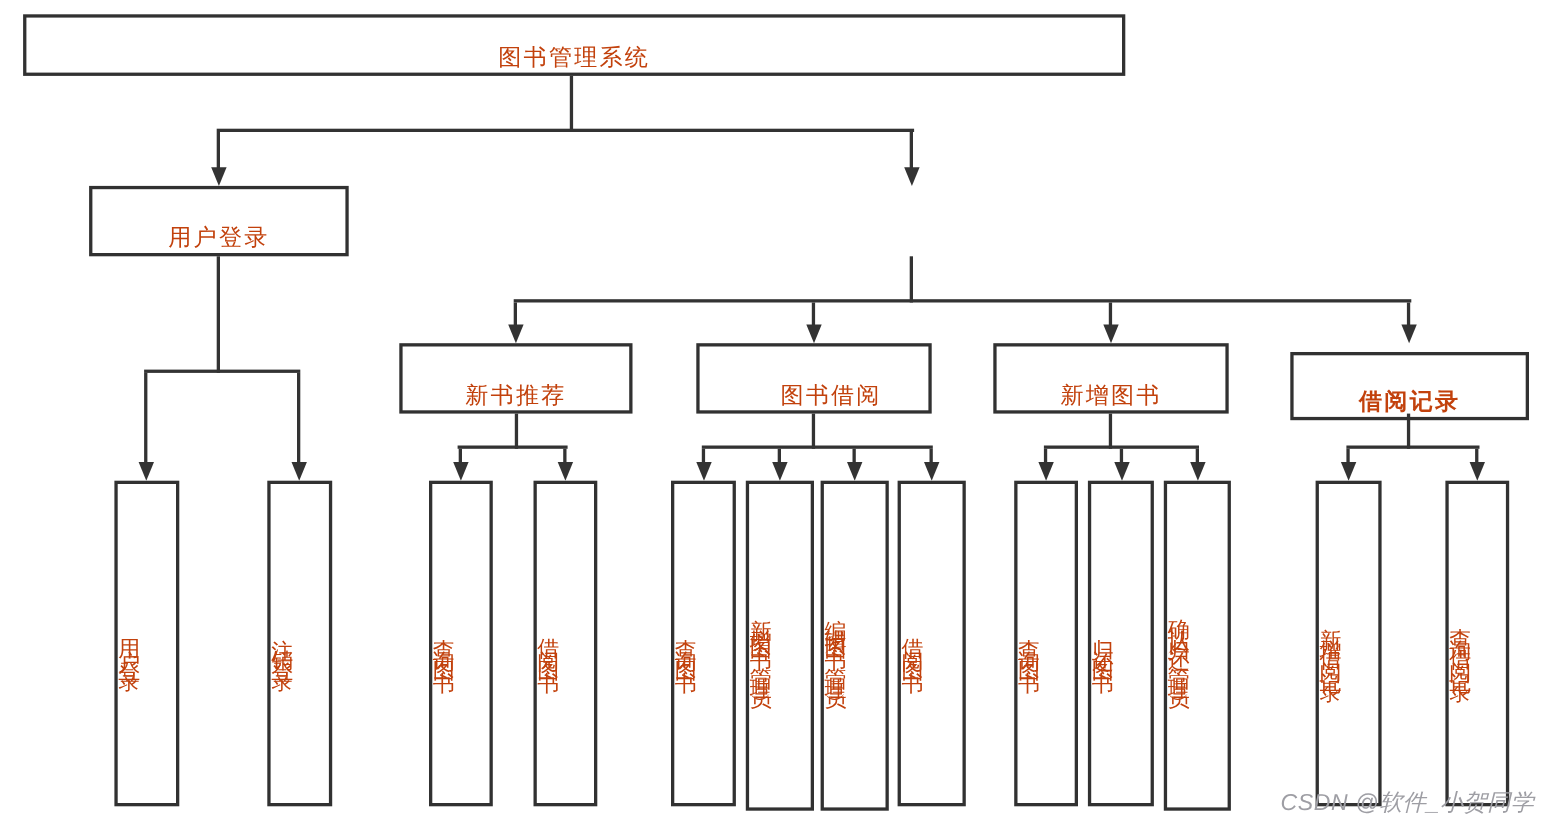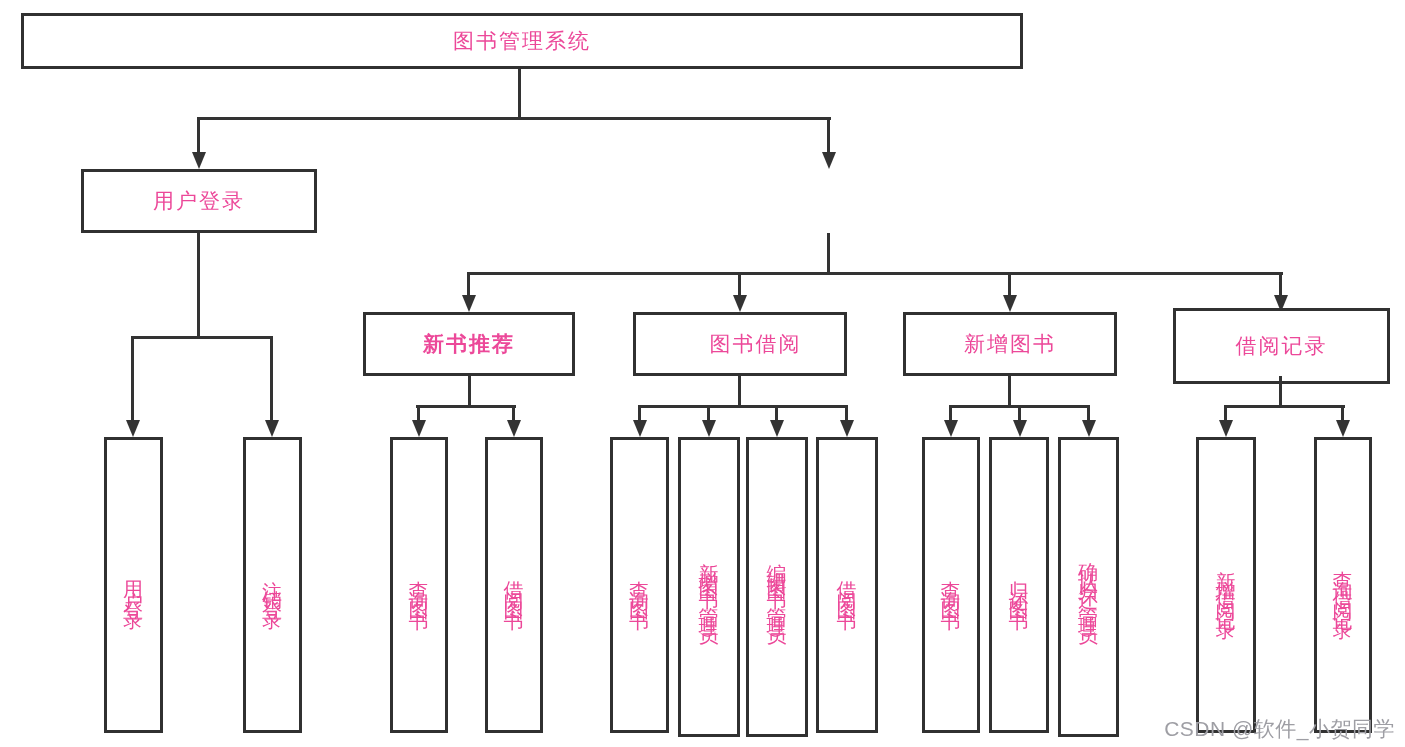--- a/index.html
+++ b/index.html
@@ -9,23 +9,23 @@
     background:#ffffff;
     font-family:"Liberation Sans", sans-serif;
     overflow:hidden;
   }
   .node{
     position:absolute;
     box-sizing:border-box;
     border:3px solid #313131;
     background:#ffffff;
     display:flex;
-    align-items:center;
+    align-items:flex-end;
     justify-content:center;
-    color:#ec4899;
+    color:#c2410c;
   }
   .hbox{
     font-size:21px;
     letter-spacing:2px;
     white-space:nowrap;
   }
   .vbox{
     writing-mode:vertical-rl;
     text-orientation:mixed;
     font-size:20px;
@@ -46,20 +46,21 @@
   }
   .watermark{
     position:absolute;
     right:10px;
     top:715px;
     font-size:21px;
     color:#9e9e9e;
     letter-spacing:0.5px;
     z-index:5;
     white-space:nowrap;
+    font-style:italic;
   }
 </style>
 </head>
 <body>
 
 <div id="canvas">
 
   <div class="node hbox" style="left:21px;top:13px;width:1002px;height:56px;">
     <span>图书管理系统</span>
   </div>
@@ -86,30 +87,30 @@
   <div class="line" style="left:467px;top:272px;width:816px;height:3px;"></div>
   <div class="line" style="left:467px;top:275px;width:3px;height:23px;"></div>
   <div class="arr" style="left:462px;top:295px;"></div>
   <div class="line" style="left:738px;top:275px;width:3px;height:23px;"></div>
   <div class="arr" style="left:733px;top:295px;"></div>
   <div class="line" style="left:1008px;top:275px;width:3px;height:23px;"></div>
   <div class="arr" style="left:1003px;top:295px;"></div>
   <div class="line" style="left:1279px;top:275px;width:3px;height:23px;"></div>
   <div class="arr" style="left:1274px;top:295px;"></div>
 
-  <div class="node hbox" style="left:363px;top:312px;width:212px;height:64px;font-weight:bold;">
+  <div class="node hbox" style="left:363px;top:312px;width:212px;height:64px;">
     <span>新书推荐</span>
   </div>
   <div class="node hbox" style="left:633px;top:312px;width:214px;height:64px;padding-left:31px;">
     <span>图书借阅</span>
   </div>
   <div class="node hbox" style="left:903px;top:312px;width:214px;height:64px;">
     <span>新增图书</span>
   </div>
-  <div class="node hbox" style="left:1173px;top:308px;width:217px;height:76px;">
+  <div class="node hbox" style="left:1173px;top:320px;width:217px;height:62px;font-weight:bold;">
     <span>借阅记录</span>
   </div>
 
   <div class="line" style="left:468px;top:376px;width:3px;height:32px;"></div>
   <div class="line" style="left:416px;top:405px;width:100px;height:3px;"></div>
   <div class="line" style="left:417px;top:408px;width:3px;height:14px;"></div>
   <div class="arr" style="left:412px;top:420px;"></div>
   <div class="line" style="left:512px;top:408px;width:3px;height:14px;"></div>
   <div class="arr" style="left:507px;top:420px;"></div>
 

